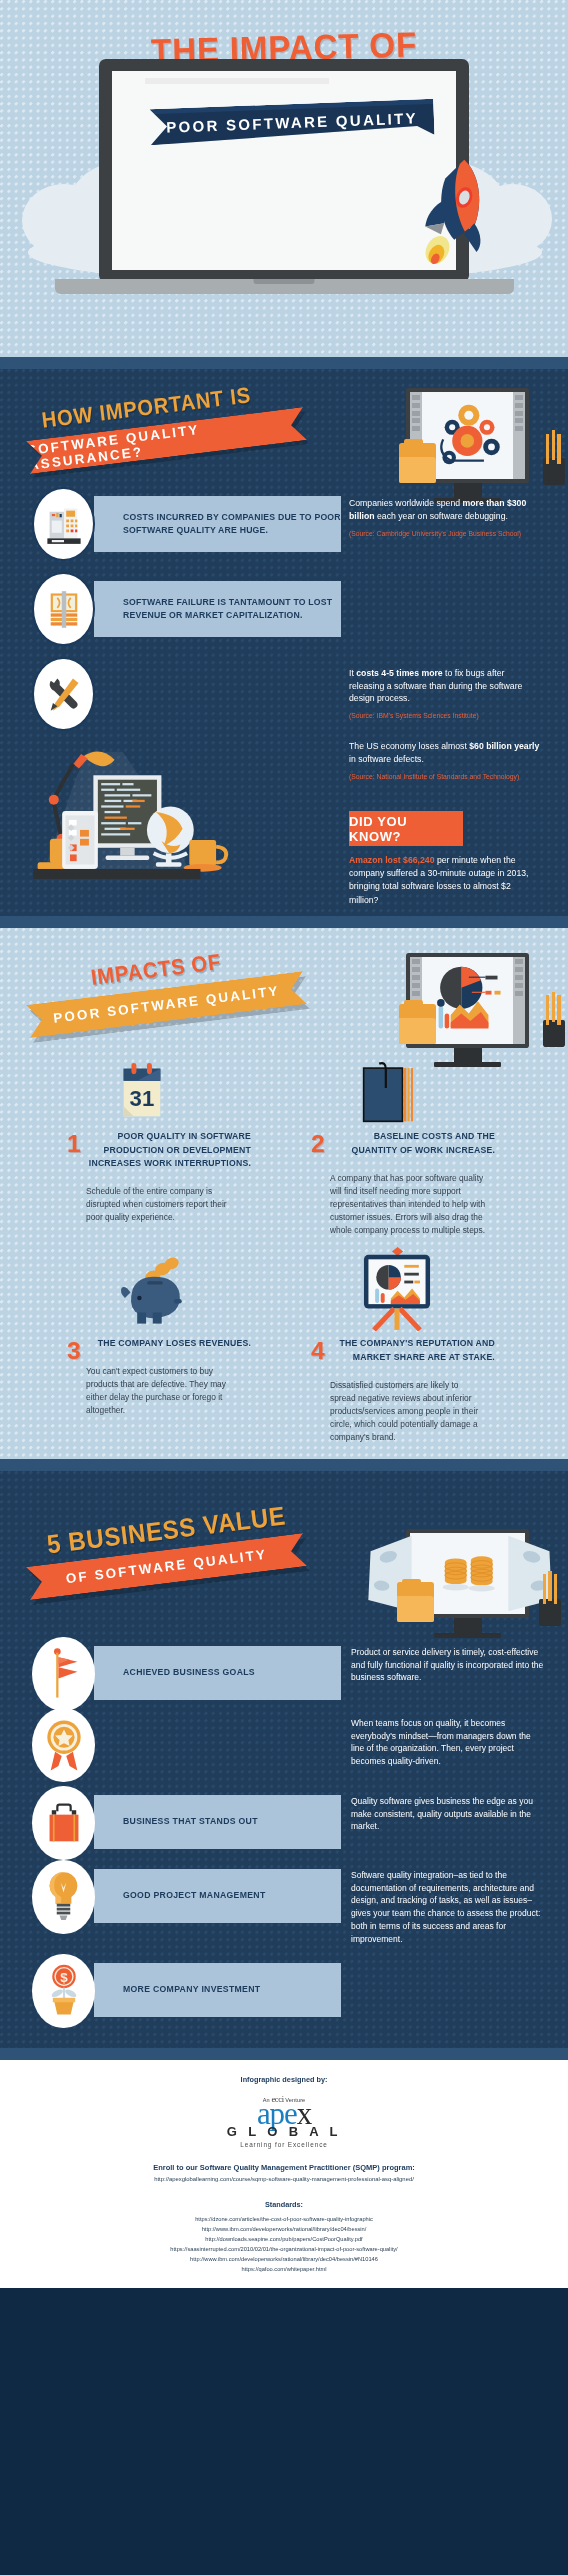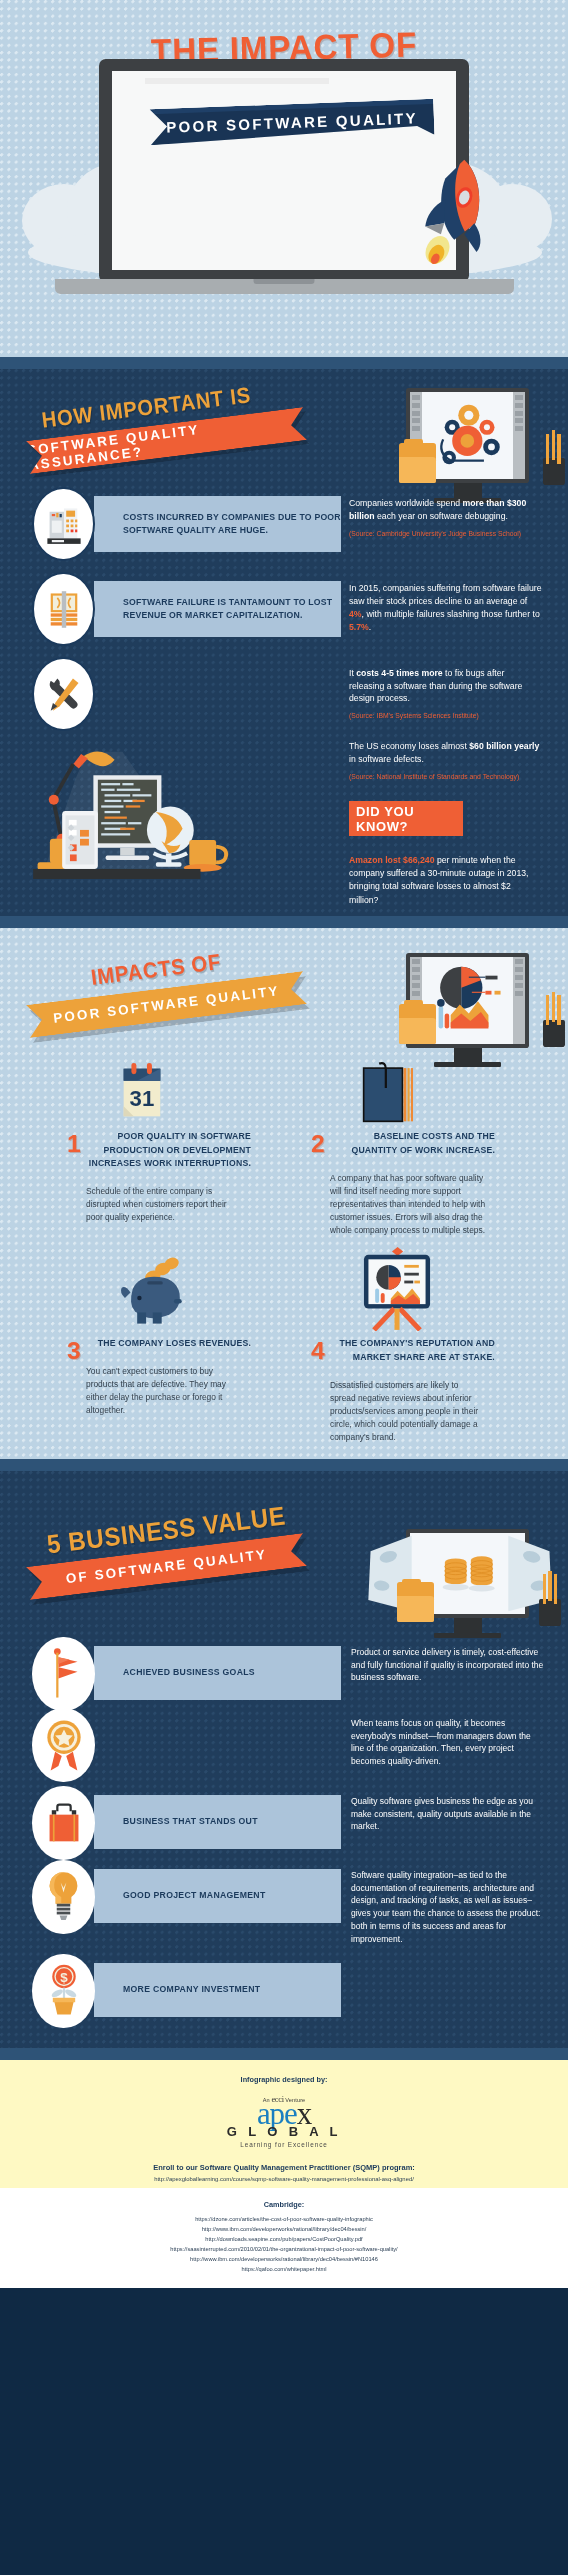--- a/index.html
+++ b/index.html
@@ -390,21 +390,21 @@
     top: 7.8px;
     width: 193px;
     color: #fff;
     font-size: 8.5px;
     line-height: 1.5;
   }
 
   
   .footer {
     position: relative;
-    background: #fef9c3;
+    background: #ffffff;
     padding: 15.6px 0 5.6px;
     text-align: center;
     color: #1b3a5c;
   }
   .foot-label {
     font-family: "Liberation Sans Narrow", "Liberation Sans", sans-serif;
     font-weight: bold;
     font-size: 7.3px;
     margin-bottom: 11px;
   }
@@ -612,23 +612,20 @@
           <path d="M44 16 q-8 9 0 18" stroke="#eda23a" stroke-width="3" fill="none"></path>
           <rect x="8" y="44" width="48" height="6" fill="#ef8a34"></rect>
           <rect x="8" y="52" width="48" height="6" fill="#eda23a"></rect>
           <rect x="8" y="60" width="48" height="6" fill="#ef8a34"></rect>
           <rect x="28" y="4" width="8" height="66" fill="#b9bec2"></rect>
         </svg>
       </div>
       <div class="stat-pill">
         <span>SOFTWARE FAILURE IS TANTAMOUNT TO LOST REVENUE OR MARKET CAPITALIZATION.</span>
       </div>
-      <div class="stat-text">
-        <span>In 2015, companies suffering from software failure saw their stock prices decline to an average of </span><b class="accent-num">4%</b><span>, with multiple failures slashing those further to </span><b class="accent-num">5.7%</b><span>.</span>
-      </div>
     </div>
 
     <div class="stat-row">
       <div class="stat-badge">
         <svg width="39" height="40" viewBox="0 0 70 72">
           <path d="M14 10 a12 12 0 0 0 4 20 l30 30 a7 7 0 0 0 10 -10 L28 20 a12 12 0 0 0 -4 -12 l-6 8 -6 -4z" fill="#3d4043"></path>
           <path d="M52 8 l10 8 -34 42 -12 8 4 -14 z" fill="#eda23a"></path>
           <path d="M16 52 l-4 14 12 -8z" fill="#3d4043"></path>
         </svg>
       </div>
@@ -637,21 +634,21 @@
         <span class="src">(Source: IBM's Systems Sciences Institute)</span>
       </div>
     </div>
 
     <div style="position:relative; height:162px;">
       <div class="stat-text" style="left:349px; top:0;">
         <span>The US economy loses almost </span><b>$60 billion yearly</b><span> in software defects.</span>
         <span class="src">(Source: National Institute of Standards and Technology)</span>
       </div>
 
-      <div class="dyk-btn" style="left:349px; top:61px;padding-left:7px;">DID YOU KNOW?</div>
+      <div class="dyk-btn" style="left:349px; top:71px;">DID YOU KNOW?</div>
 
       <div class="dyk-text" style="left:349px; top:114px;">
         <b>Amazon lost $66,240</b><span> per minute when the company suffered a 30-minute outage in 2013, bringing total software losses to almost $2 million?</span>
       </div>
 
       <svg class="desk-illo" style="left:22px; top:5.6px;" width="290" height="150" viewBox="0 0 520 268">
         <path d="M118 10 L180 10 L214 58 L96 58 Z" fill="rgba(255,255,255,0.07)"></path>
         <path d="M96 58 L214 58 L300 222 L40 222 Z" fill="rgba(255,255,255,0.07)"></path>
         <g>
           <path d="M110 18 q30 -20 56 6 q-20 26 -56 -6z" fill="#eda23a"></path>
@@ -1025,21 +1022,21 @@
       </div>
       <div class="logo-global">G L O B A L</div>
       <div class="logo-tag">Learning for Excellence</div>
     </div>
 
     <div class="enroll">Enroll to our Software Quality Management Practitioner (SQMP) program:</div>
     <div class="enroll-url">http://apexgloballearning.com/course/sqmp-software-quality-management-professional-asq-aligned/</div>
   </div>
 
   <div class="refs">
-    <h4>Cambridge:</h4>
+    <h4>Standards:</h4>
     <div>https://dzone.com/articles/the-cost-of-poor-software-quality-infographic</div>
     <div>http://www.ibm.com/developerworks/rational/library/dec04/bessin/</div>
     <div>http://downloads.seapine.com/pub/papers/CostPoorQuality.pdf</div>
     <div>https://saasinterrupted.com/2010/02/01/the-organizational-impact-of-poor-software-quality/</div>
     <div>http://www.ibm.com/developerworks/rational/library/dec04/bessin/#N10146</div>
     <div>https://qafoo.com/whitepaper.html</div>
   </div>
 
 </div>
 

